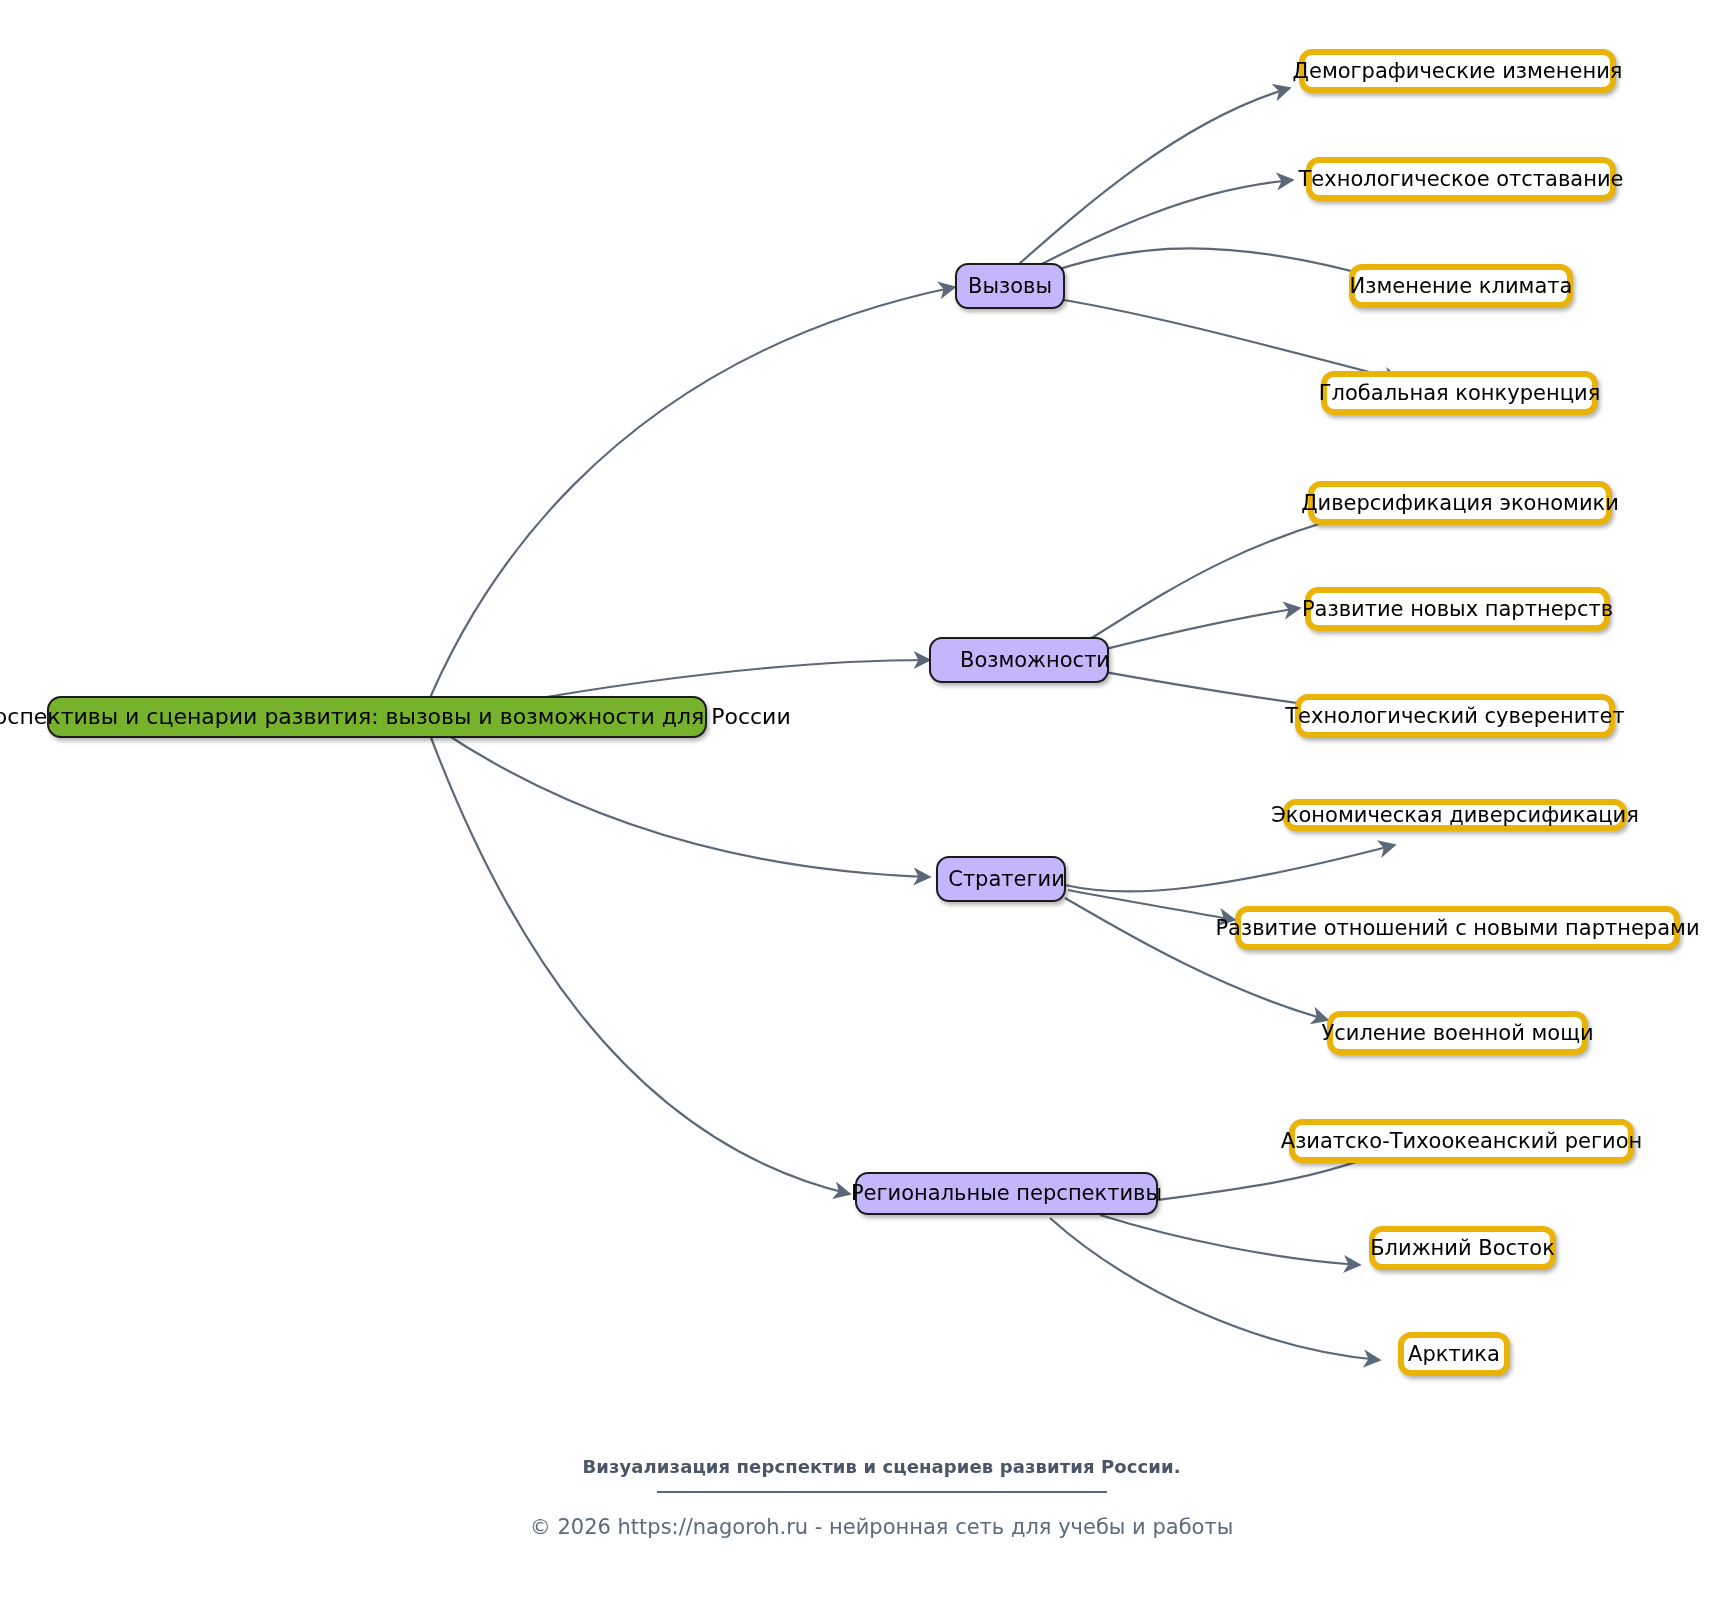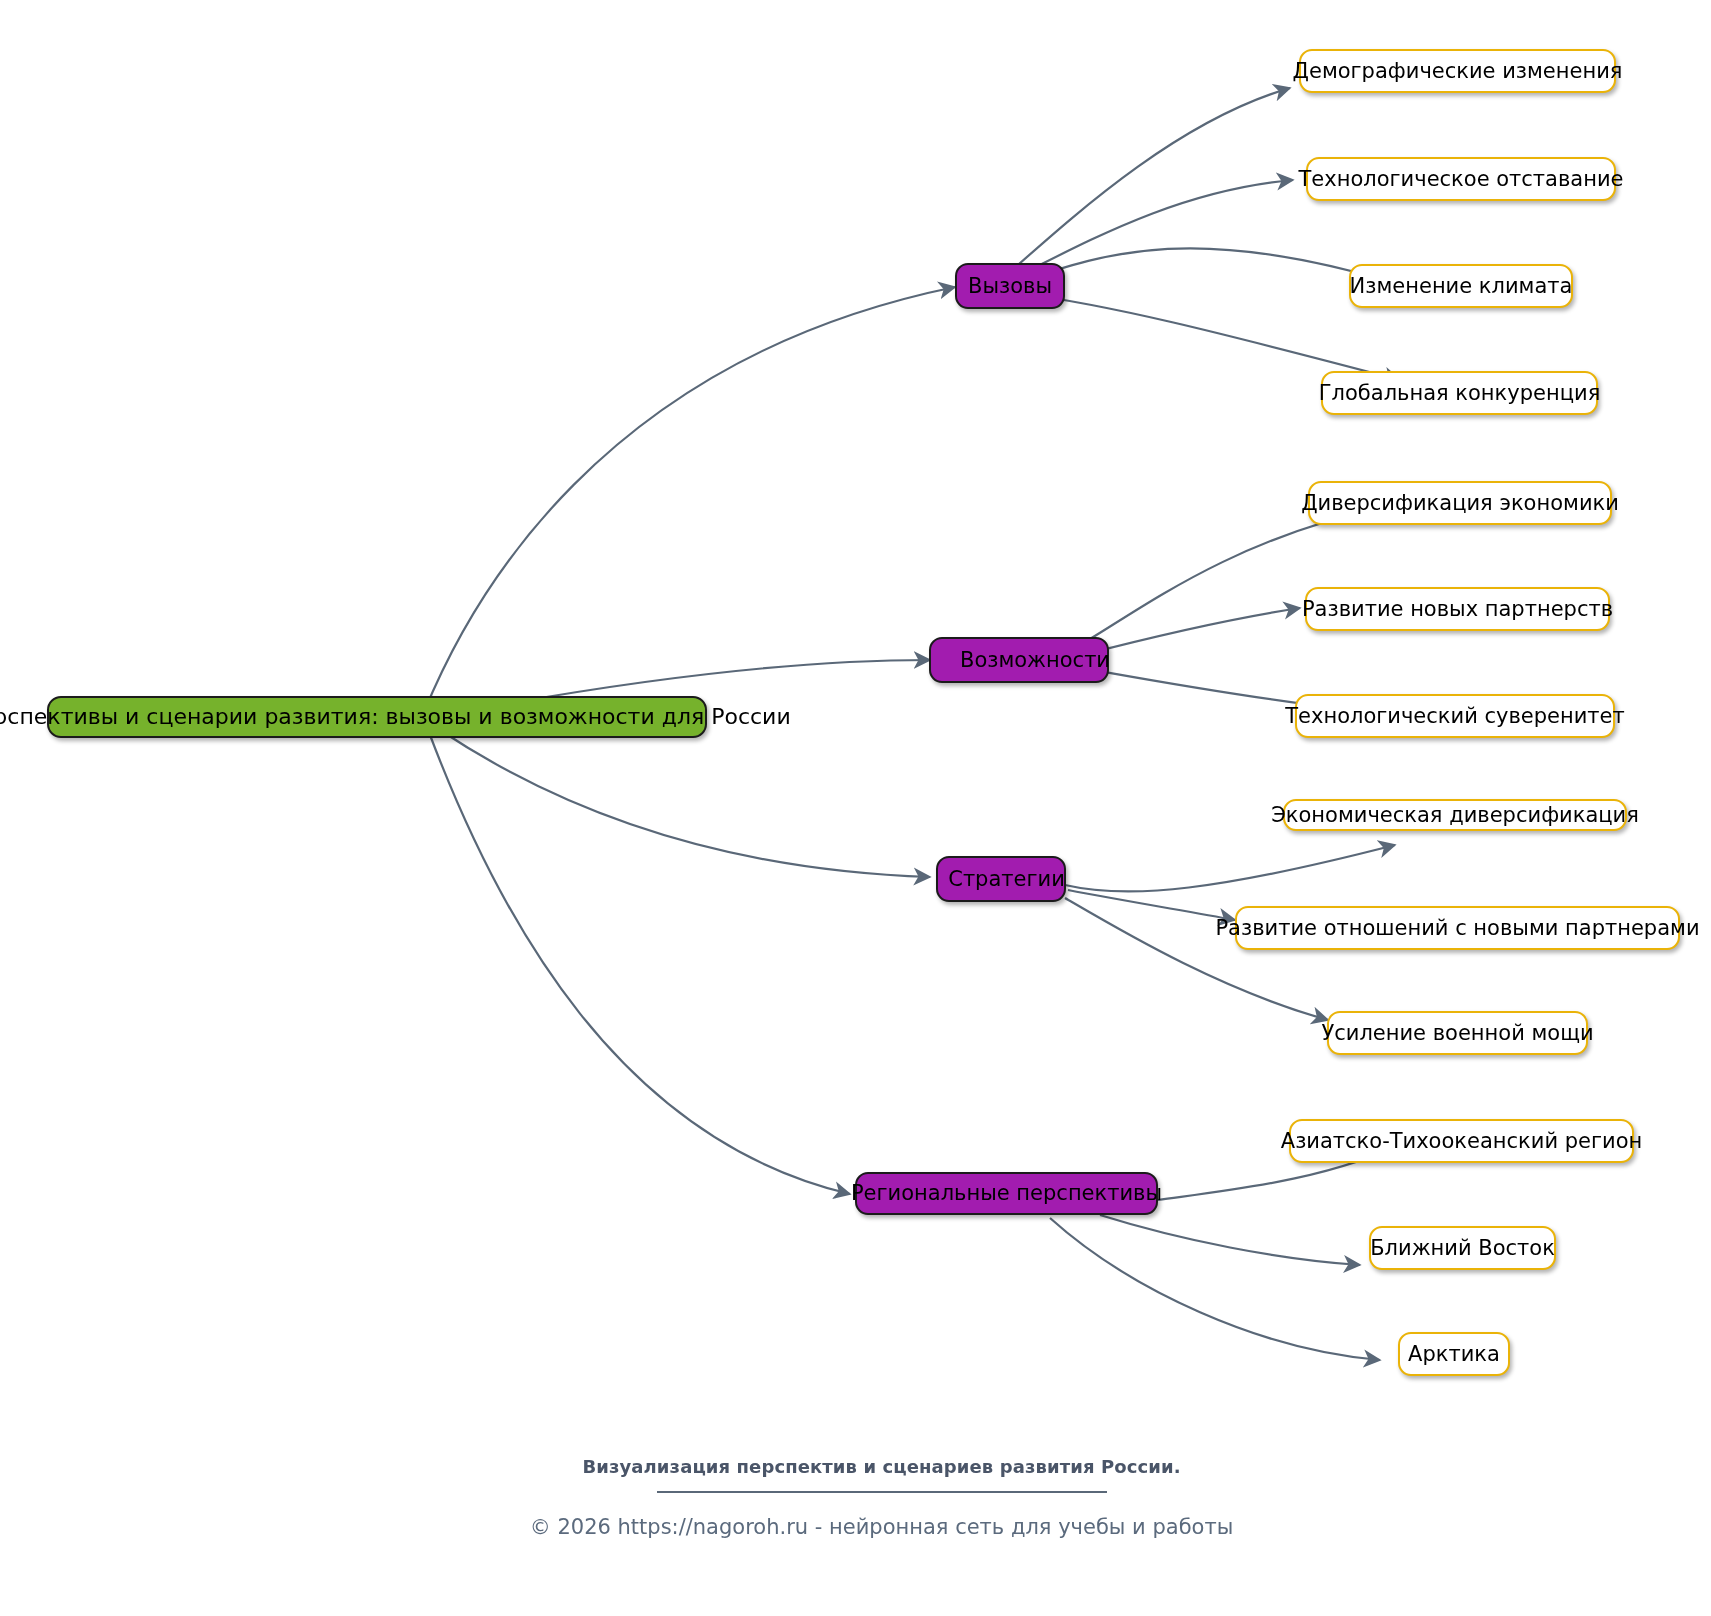--- a/index.html
+++ b/index.html
@@ -37,31 +37,31 @@
   .node-root {
     background: #76b22c;
     border: 2px solid #1b1b1b;
     border-radius: 14px;
     color: #000000;
     font-size: 22px;
     padding: 0 16px;
     box-shadow: 2px 3px 4px rgba(0,0,0,0.30);
   }
   .node-branch {
-    background: #a21caf;
+    background: #c4b5fd;
     border: 2px solid #1b1b1b;
     border-radius: 13px;
     color: #000000;
     font-size: 21px;
     padding: 0 16px;
     box-shadow: 2px 3px 4px rgba(0,0,0,0.30);
   }
   .node-leaf {
     background: #ffffff;
-    border: 2px solid #eab308;
+    border: 6px solid #eab308;
     border-radius: 13px;
     color: #000000;
     font-size: 21px;
     padding: 0 18px;
     box-shadow: 2px 3px 4px rgba(0,0,0,0.30);
   }
   #footer {
     position: absolute;
     left: 0;
     width: 1711px;

